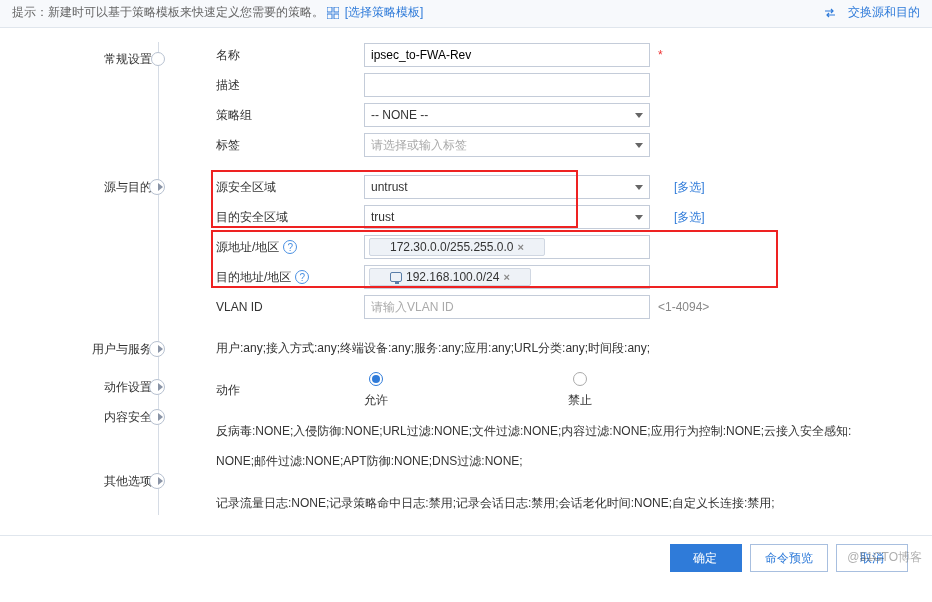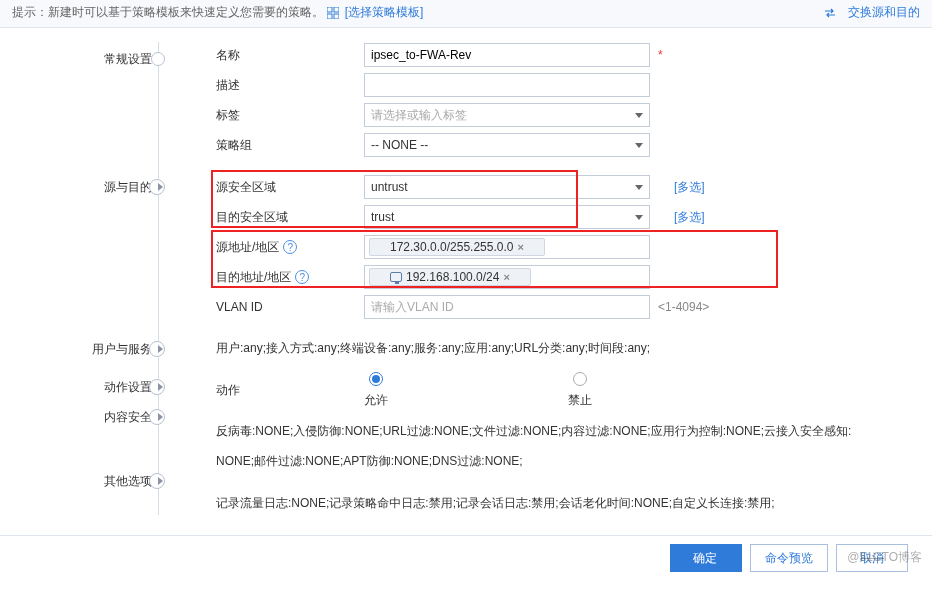--- a/index.html
+++ b/index.html
@@ -114,33 +114,33 @@
     <div class="row">
       <div class="row-label">名称</div>
       <div class="row-input"><input class="input" value="ipsec_to-FWA-Rev" style=""></div>
       <span class="required">*</span>
     </div>
     <div class="row">
       <div class="row-label">描述</div>
       <div class="row-input"><input class="input" style=""></div>
     </div>
     <div class="row">
+      <div class="row-label">策略组</div>
+      <div class="row-input">
+        <div class="select">
+          <span>-- NONE --</span>
+          <span class="caret"></span>
+        </div>
+      </div>
+    </div>
+    <div class="row">
       <div class="row-label">标签</div>
       <div class="row-input">
         <div class="select">
           <span class="placeholder-txt">请选择或输入标签</span>
-          <span class="caret"></span>
-        </div>
-      </div>
-    </div>
-    <div class="row">
-      <div class="row-label">策略组</div>
-      <div class="row-input">
-        <div class="select">
-          <span>-- NONE --</span>
           <span class="caret"></span>
         </div>
       </div>
     </div>
 
     <div class="section-gap"></div>
 
     <div class="group-box">
       <div class="red-box-1" style="left:-5px; top:-4px; width:367px; height:58px;"></div>
       <div class="row">

